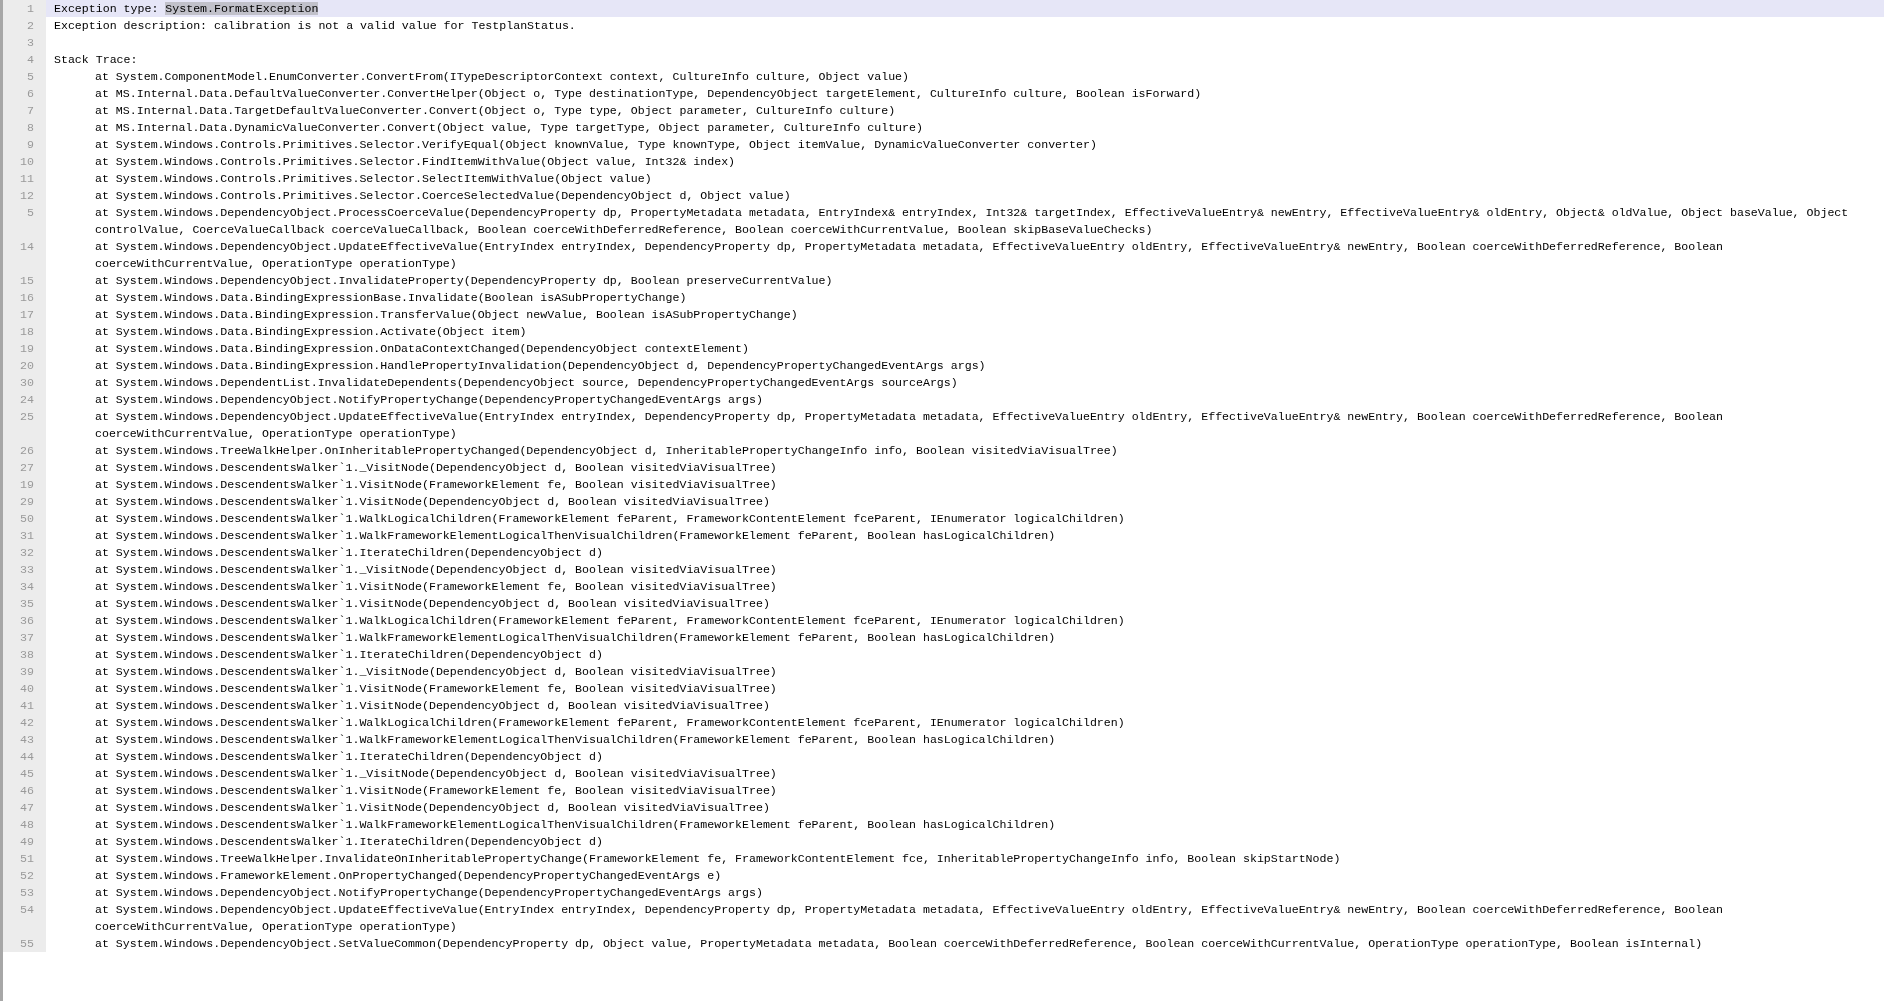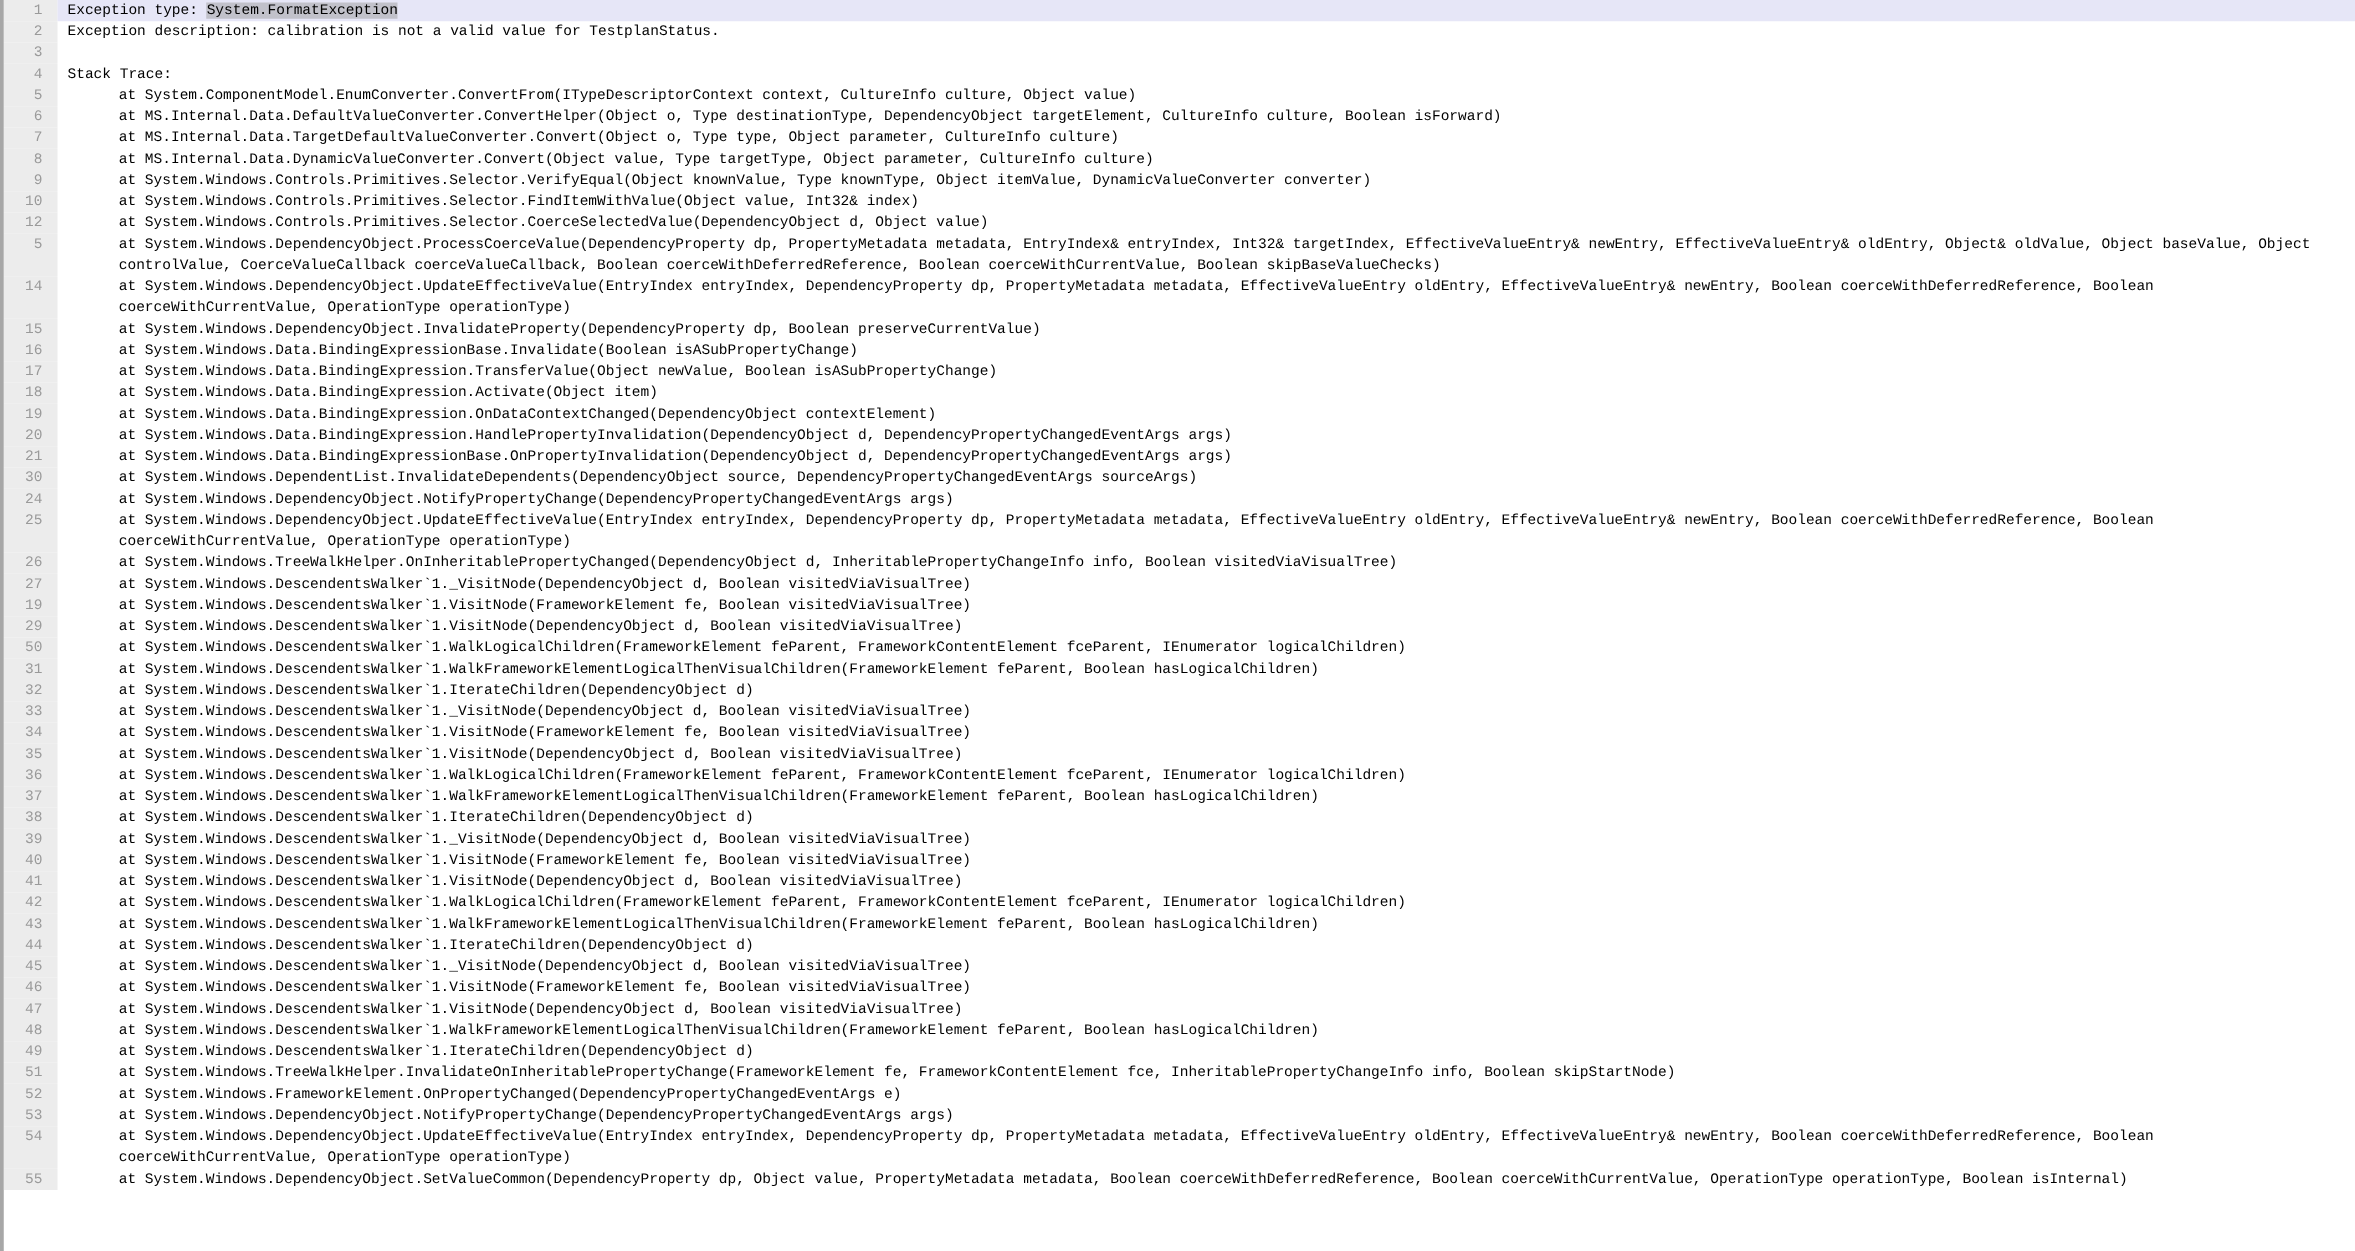--- a/index.html
+++ b/index.html
@@ -107,20 +107,24 @@
   </div>
       <div class="row indent">
     <div class="gutter">9</div>
     <div class="code">at System.Windows.Controls.Primitives.Selector.VerifyEqual(Object knownValue, Type knownType, Object itemValue, DynamicValueConverter converter)</div>
   </div>
       <div class="row indent">
     <div class="gutter">10</div>
     <div class="code">at System.Windows.Controls.Primitives.Selector.FindItemWithValue(Object value, Int32&amp; index)</div>
   </div>
       <div class="row indent">
+    <div class="gutter">11</div>
+    <div class="code">at System.Windows.Controls.Primitives.Selector.SelectItemWithValue(Object value)</div>
+  </div>
+      <div class="row indent">
     <div class="gutter">12</div>
     <div class="code">at System.Windows.Controls.Primitives.Selector.CoerceSelectedValue(DependencyObject d, Object value)</div>
   </div>
       <div class="row indent">
     <div class="gutter">5</div>
     <div class="code">at System.Windows.DependencyObject.ProcessCoerceValue(DependencyProperty dp, PropertyMetadata metadata, EntryIndex&amp; entryIndex, Int32&amp; targetIndex, EffectiveValueEntry&amp; newEntry, EffectiveValueEntry&amp; oldEntry, Object&amp; oldValue, Object baseValue, Object controlValue, CoerceValueCallback coerceValueCallback, Boolean coerceWithDeferredReference, Boolean coerceWithCurrentValue, Boolean skipBaseValueChecks)</div>
   </div>
       <div class="row indent">
     <div class="gutter">14</div>
     <div class="code">at System.Windows.DependencyObject.UpdateEffectiveValue(EntryIndex entryIndex, DependencyProperty dp, PropertyMetadata metadata, EffectiveValueEntry oldEntry, EffectiveValueEntry&amp; newEntry, Boolean coerceWithDeferredReference, Boolean coerceWithCurrentValue, OperationType operationType)</div>
@@ -141,24 +145,20 @@
     <div class="gutter">18</div>
     <div class="code">at System.Windows.Data.BindingExpression.Activate(Object item)</div>
   </div>
       <div class="row indent">
     <div class="gutter">19</div>
     <div class="code">at System.Windows.Data.BindingExpression.OnDataContextChanged(DependencyObject contextElement)</div>
   </div>
       <div class="row indent">
     <div class="gutter">20</div>
     <div class="code">at System.Windows.Data.BindingExpression.HandlePropertyInvalidation(DependencyObject d, DependencyPropertyChangedEventArgs args)</div>
-  </div>
-      <div class="row indent">
-    <div class="gutter">21</div>
-    <div class="code">at System.Windows.Data.BindingExpressionBase.OnPropertyInvalidation(DependencyObject d, DependencyPropertyChangedEventArgs args)</div>
   </div>
       <div class="row indent">
     <div class="gutter">30</div>
     <div class="code">at System.Windows.DependentList.InvalidateDependents(DependencyObject source, DependencyPropertyChangedEventArgs sourceArgs)</div>
   </div>
       <div class="row indent">
     <div class="gutter">24</div>
     <div class="code">at System.Windows.DependencyObject.NotifyPropertyChange(DependencyPropertyChangedEventArgs args)</div>
   </div>
       <div class="row indent">

